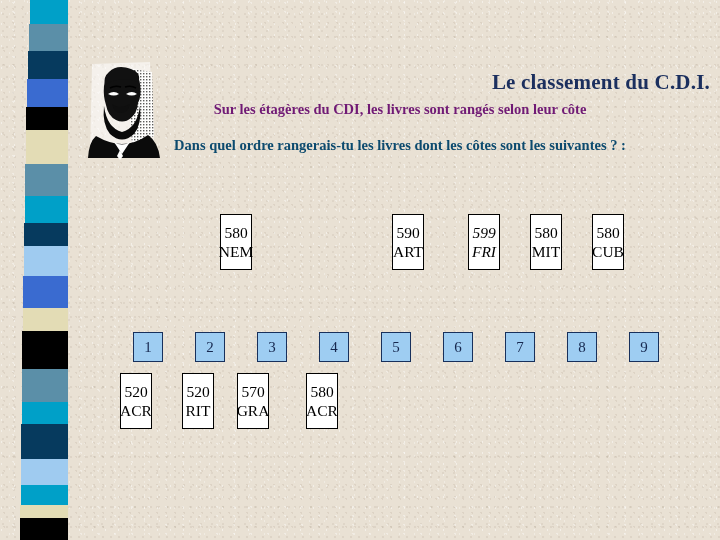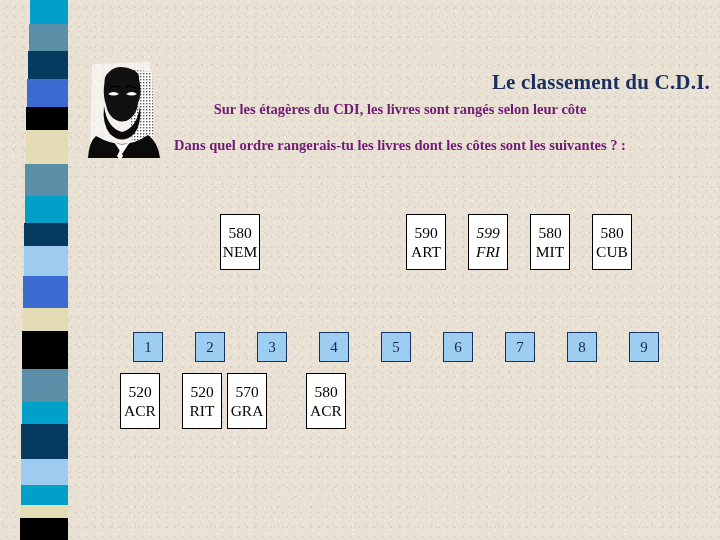--- a/index.html
+++ b/index.html
@@ -76,28 +76,28 @@
     color: #701a75;
   }
   #question-line {
     position: absolute;
     left: 155px;
     top: 135px;
     width: 490px;
     text-align: center;
     font-size: 14.5px;
     font-weight: bold;
-    color: #701a75;
+    color: #0c4a6e;
     line-height: 21px;
   }
 
   
   .code-card {
     position: absolute;
-    width: 40px;
+    width: 32px;
     height: 56px;
     background: #ffffff;
     border: 1.6px solid #000000;
     box-sizing: border-box;
     display: flex;
     flex-direction: column;
     align-items: center;
     justify-content: center;
     font-size: 15.5px;
     color: #000000;
@@ -174,21 +174,21 @@
 
 <div id="page-title">Le classement du C.D.I.</div>
 <div id="intro-line">Sur les étagères du CDI, les livres sont rangés selon leur côte</div>
 <div id="question-line">Dans quel ordre rangerais-tu les livres dont les côtes sont les suivantes ? :</div>
 
 <div id="cards-top-layer">
     <div class="code-card" style="left: 220px; top: 214px;">
       <span class="code-num">580</span>
       <span class="code-abbr">NEM</span>
     </div>
-    <div class="code-card" style="left: 406px; top: 214px;">
+    <div class="code-card" style="left: 392px; top: 214px;">
       <span class="code-num">590</span>
       <span class="code-abbr">ART</span>
     </div>
     <div class="code-card" style="left: 468px; top: 214px; font-style: italic;">
       <span class="code-num">599</span>
       <span class="code-abbr">FRI</span>
     </div>
     <div class="code-card" style="left: 530px; top: 214px;">
       <span class="code-num">580</span>
       <span class="code-abbr">MIT</span>
@@ -211,21 +211,21 @@
   </div>
 <div id="cards-bottom-layer">
     <div class="code-card" style="left: 120px; top: 373px;">
       <span class="code-num">520</span>
       <span class="code-abbr">ACR</span>
     </div>
     <div class="code-card" style="left: 182px; top: 373px;">
       <span class="code-num">520</span>
       <span class="code-abbr">RIT</span>
     </div>
-    <div class="code-card" style="left: 227px; top: 373px;">
+    <div class="code-card" style="left: 237px; top: 373px;">
       <span class="code-num">570</span>
       <span class="code-abbr">GRA</span>
     </div>
     <div class="code-card" style="left: 306px; top: 373px;">
       <span class="code-num">580</span>
       <span class="code-abbr">ACR</span>
     </div>
   </div>
 
 </body></html>

